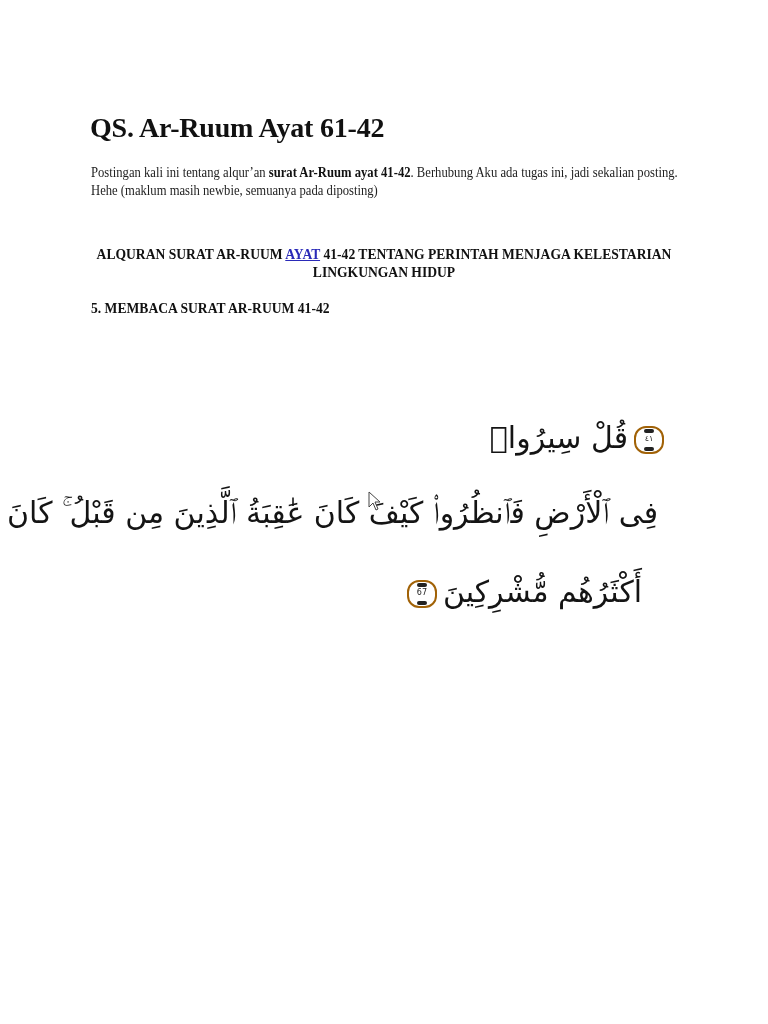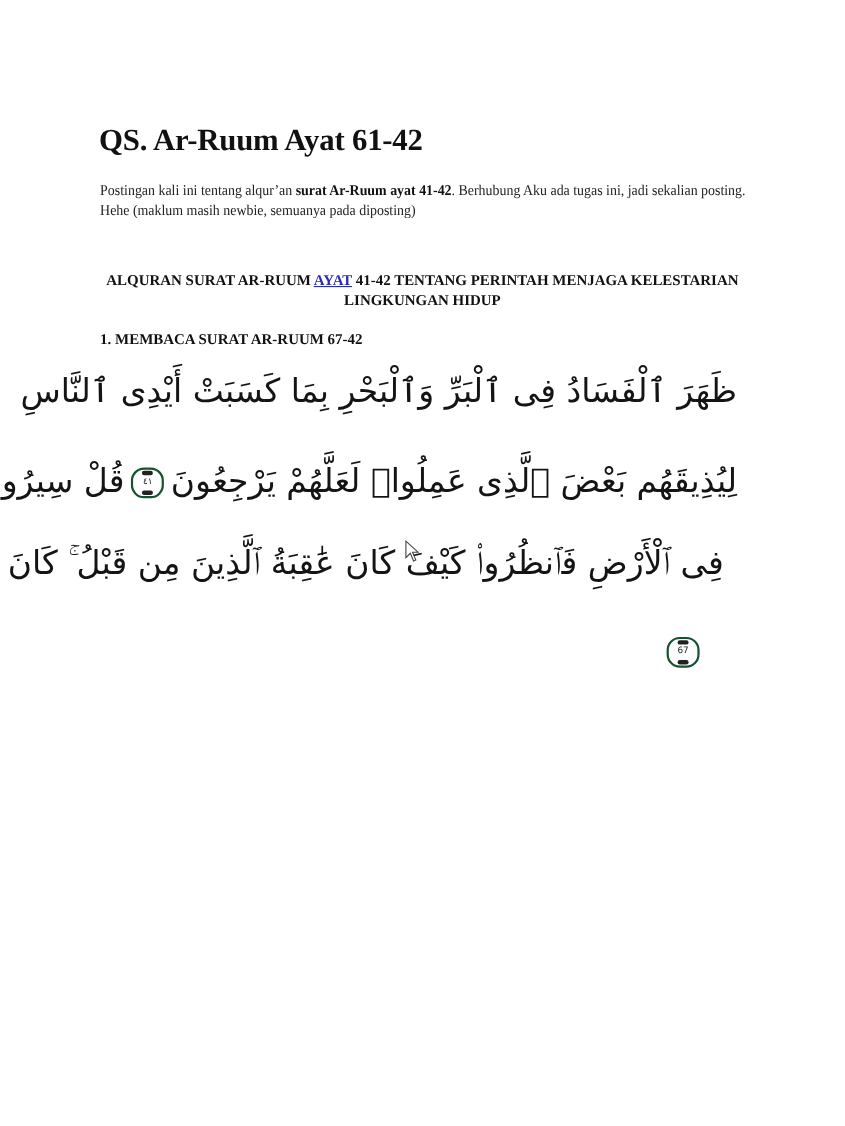--- a/index.html
+++ b/index.html
@@ -86,21 +86,21 @@
     .arabic-line.l2 { right: 98px; top: 418px; }
     .arabic-line.l3 { right: 110px; top: 493px; }
     .arabic-line.l4 { right: 126px; top: 572px; }
     .ayah-marker {
       display: inline-block;
       position: relative;
       width: 30px;
       height: 28px;
       margin: 0 6px;
       vertical-align: middle;
-      border: 2px solid #14532d;
+      border: 2px solid #a16207;
       border-radius: 12px;
       box-sizing: border-box;
       direction: ltr;
     }
     .ayah-marker::before, .ayah-marker::after {
       content: "";
       position: absolute;
       left: 8px;
       width: 10px;
       height: 4px;
@@ -131,27 +131,26 @@
 <body>
 
 <div class="page">
 
   <h1 class="title">QS. Ar-Ruum Ayat 61-42</h1>
 
   <p class="intro"><span>Postingan kali ini tentang alqur’an </span><b>surat Ar-Ruum ayat 41-42</b><span>. Berhubung Aku ada tugas ini, jadi sekalian posting. Hehe (maklum masih newbie, semuanya pada diposting)</span></p>
 
   <p class="section-heading"><span>ALQURAN SURAT AR-RUUM </span><a href="#">AYAT</a><span> 41-42 TENTANG PERINTAH MENJAGA KELESTARIAN LINGKUNGAN HIDUP</span></p>
 
-  <p class="subheading">1. MEMBACA SURAT AR-RUUM 67-42</p>
+  <p class="subheading">5. MEMBACA SURAT AR-RUUM 41-42</p>
 
-  <div class="arabic-line l1">ظَهَرَ ٱلْفَسَادُ فِى ٱلْبَرِّ وَٱلْبَحْرِ بِمَا كَسَبَتْ أَيْدِى ٱلنَّاسِ</div>
 
-  <div class="arabic-line l2"><span>لِيُذِيقَهُم بَعْضَ ٱلَّذِى عَمِلُوا۟ لَعَلَّهُمْ يَرْجِعُونَ</span><span class="ayah-marker"><span>٤١</span></span><span>قُلْ سِيرُوا۟</span></div>
+  <div class="arabic-line l2"><span class="ayah-marker"><span>٤١</span></span><span>قُلْ سِيرُوا۟</span></div>
 
   <div class="arabic-line l3">فِى ٱلْأَرْضِ فَٱنظُرُوا۟ كَيْفَ كَانَ عَٰقِبَةُ ٱلَّذِينَ مِن قَبْلُ ۚ كَانَ</div>
 
-  <div class="arabic-line l4"><span class="ayah-marker"><span>67</span></span></div>
+  <div class="arabic-line l4"><span>أَكْثَرُهُم مُّشْرِكِينَ</span><span class="ayah-marker"><span>67</span></span></div>
 
   <svg class="cursor" viewBox="0 0 14 20">
     <path d="M1 1 L1 16 L5 12 L8 19 L10 18 L7 11 L12 11 Z" fill="#ffffff" stroke="#444444" stroke-width="1"></path>
   </svg>
 
 </div>
 
 </body></html>

